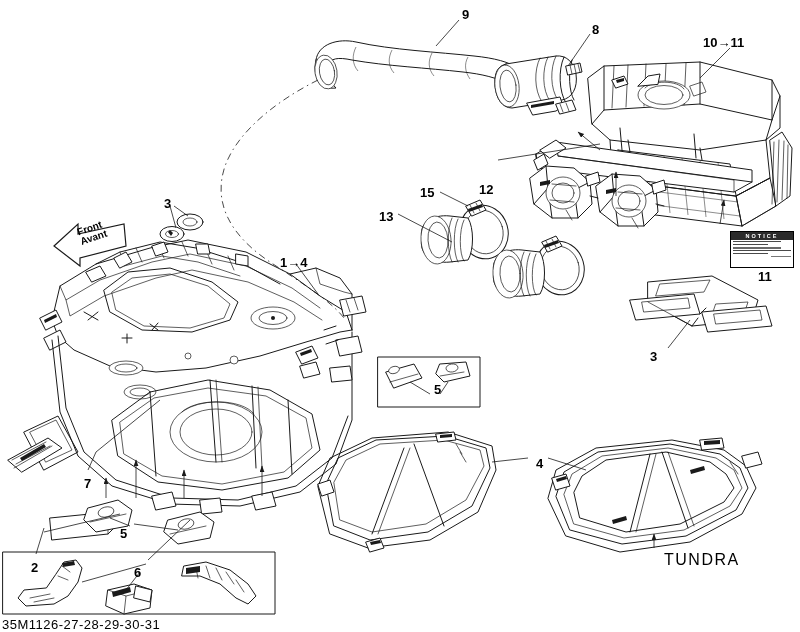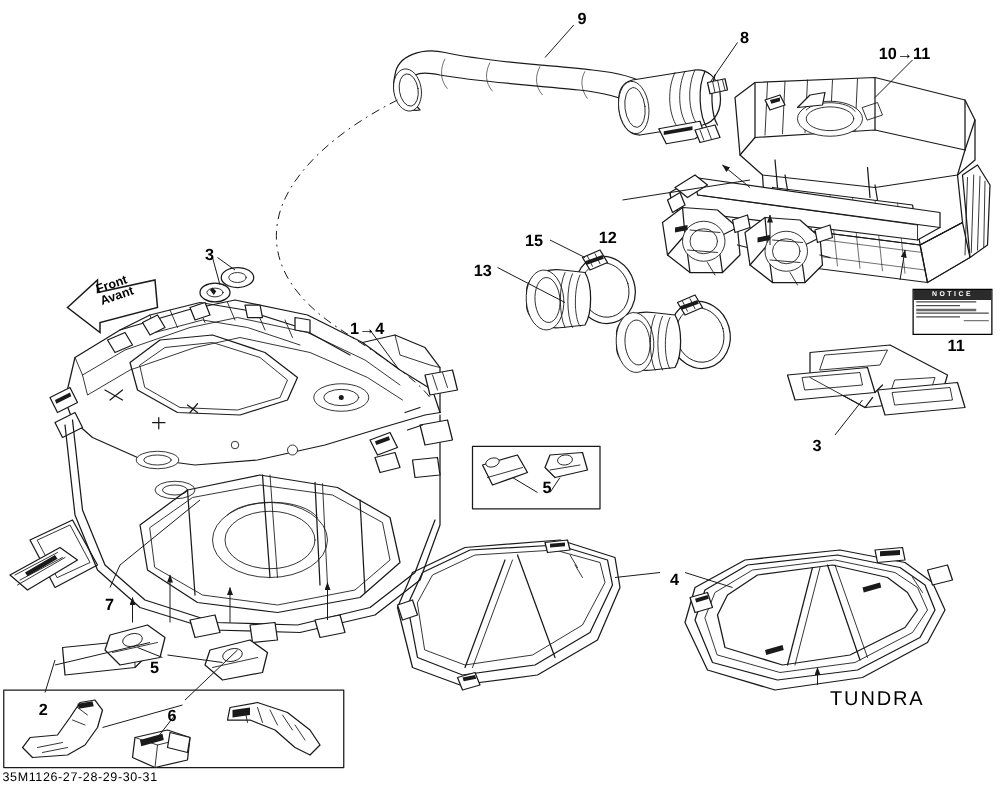--- a/index.html
+++ b/index.html
@@ -3,21 +3,21 @@
 <meta charset="utf-8">
 <title>Air Intake Parts Diagram</title>
 <style>
   html,body{margin:0;padding:0;background:#ffffff;}
   body{width:800px;height:632px;overflow:hidden;
        font-family:"Liberation Sans",sans-serif;color:#000;}
   #sheet{position:relative;width:800px;height:632px;background:#fff;}
   svg#art{position:absolute;left:0;top:0;width:800px;height:632px;}
   .cal{position:absolute;font-weight:bold;font-size:13px;line-height:1;
        color:#000;white-space:nowrap;}
-  #footer{position:absolute;left:2px;top:617px;font-size:10px;
+  #footer{position:absolute;left:2px;top:617px;font-size:13px;
           letter-spacing:.5px;font-family:"Liberation Sans",sans-serif;}
   .frontarrow{position:absolute;left:52px;top:216px;width:76px;height:52px;}
   .frontarrow .txt{position:absolute;left:24px;top:12px;
         font-size:10px;font-weight:bold;line-height:10px;
         transform:rotate(-19deg);transform-origin:0 0;}
   #notice{position:absolute;left:730px;top:231px;width:62px;height:35px;
           border:1px solid #000;background:#fff;overflow:hidden;}
   #notice .nbar{height:8px;background:#2b2b2b;color:#fff;font-size:5.5px;
           font-weight:bold;letter-spacing:2px;text-align:center;line-height:8px;}
   #notice .nbody{padding:1px 2px;}

